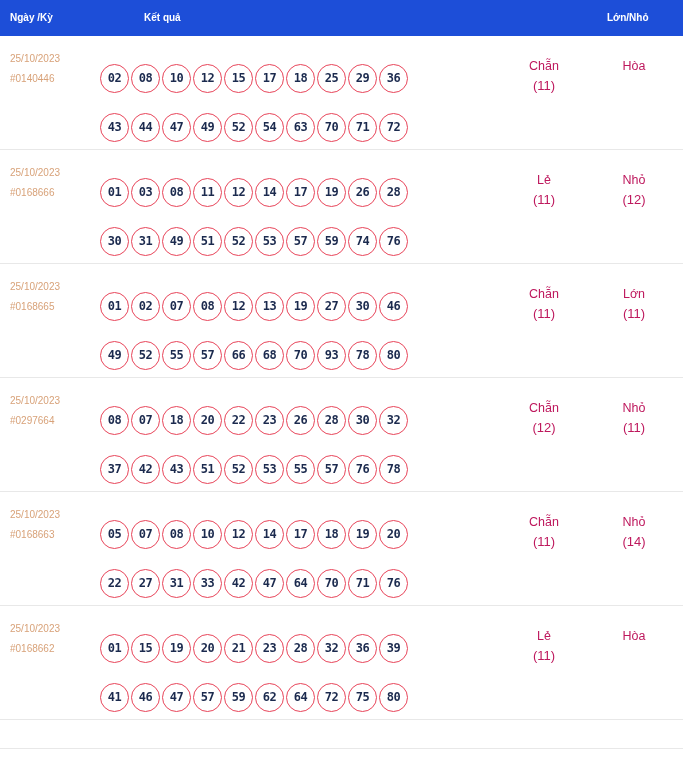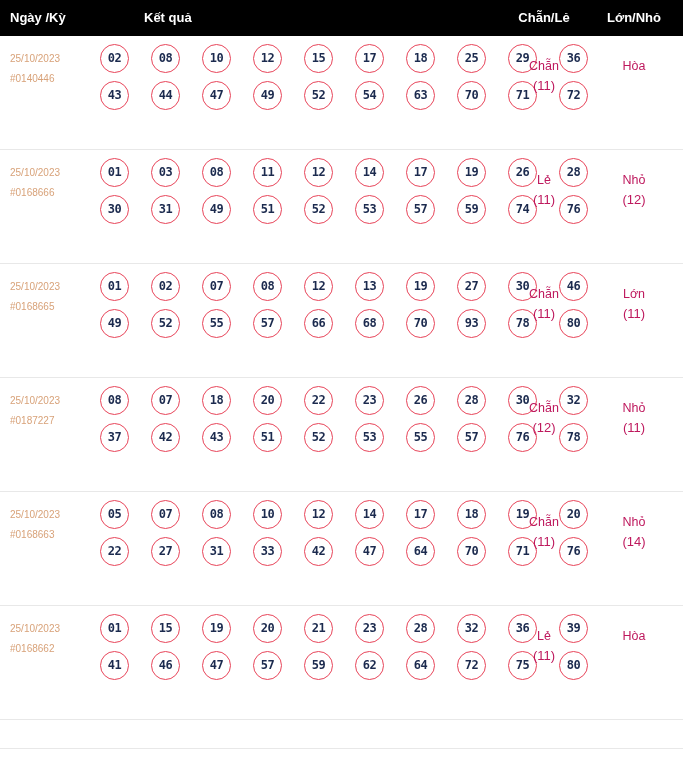--- a/index.html
+++ b/index.html
@@ -14,23 +14,23 @@
 
   .lottery-table {
     width: 683px;
     background: #ffffff;
   }
 
   
   .table-header {
     position: relative;
     height: 36px;
-    background: #000000;
+    background: #1d4ed8;
     color: #ffffff;
-    font-size: 13px;
+    font-size: 10px;
     font-weight: bold;
   }
   .th {
     position: absolute;
     top: 0;
     height: 36px;
     line-height: 36px;
     white-space: nowrap;
   }
   .th-date    { left: 10px; }
@@ -59,22 +59,23 @@
   .cell-date .draw-id { display: block; }
 
   .cell-balls {
     position: absolute;
     left: 100px;
     top: 8px;
     width: 396px;
   }
   .ball-line {
     display: flex;
-    gap: 22px;
+    gap: 2px;
     margin-bottom: 8px;
+    margin-top: 20px;
   }
   .ball {
     width: 29px;
     height: 29px;
     border: 1.5px solid #e8455a;
     border-radius: 50%;
     background: #ffffff;
     color: #1b2a4e;
     font-family: "DejaVu Sans Mono", monospace;
     font-size: 12px;
@@ -106,21 +107,20 @@
   }
 </style>
 </head>
 <body>
 
 <div class="lottery-table">
 
   <div class="table-header">
     <div class="th th-date">Ngày /Kỳ</div>
     <div class="th th-result">Kết quả</div>
-    <div class="th th-oddeven">Chẵn/Lẻ</div>
     <div class="th th-bigsmall">Lớn/Nhỏ</div>
   </div>
 
   <div id="rows-container">
       <div class="result-row">
         <div class="cell-date"><span>25/10/2023</span><span class="draw-id">#0140446</span></div>
         <div class="cell-balls">
           <div class="ball-line">
             <div class="ball">02</div>
             <div class="ball">08</div>
@@ -205,21 +205,21 @@
             <div class="ball">70</div>
             <div class="ball">93</div>
             <div class="ball">78</div>
             <div class="ball">80</div>
           </div>
         </div>
         <div class="cell-stat cell-oddeven"><span>Chẵn</span><span class="count">(11)</span></div>
         <div class="cell-stat cell-bigsmall"><span>Lớn</span><span class="count">(11)</span></div>
       </div>
       <div class="result-row">
-        <div class="cell-date"><span>25/10/2023</span><span class="draw-id">#0187227</span></div>
+        <div class="cell-date"><span>25/10/2023</span><span class="draw-id">#0297664</span></div>
         <div class="cell-balls">
           <div class="ball-line">
             <div class="ball">08</div>
             <div class="ball">07</div>
             <div class="ball">18</div>
             <div class="ball">20</div>
             <div class="ball">22</div>
             <div class="ball">23</div>
             <div class="ball">26</div>
             <div class="ball">28</div>

